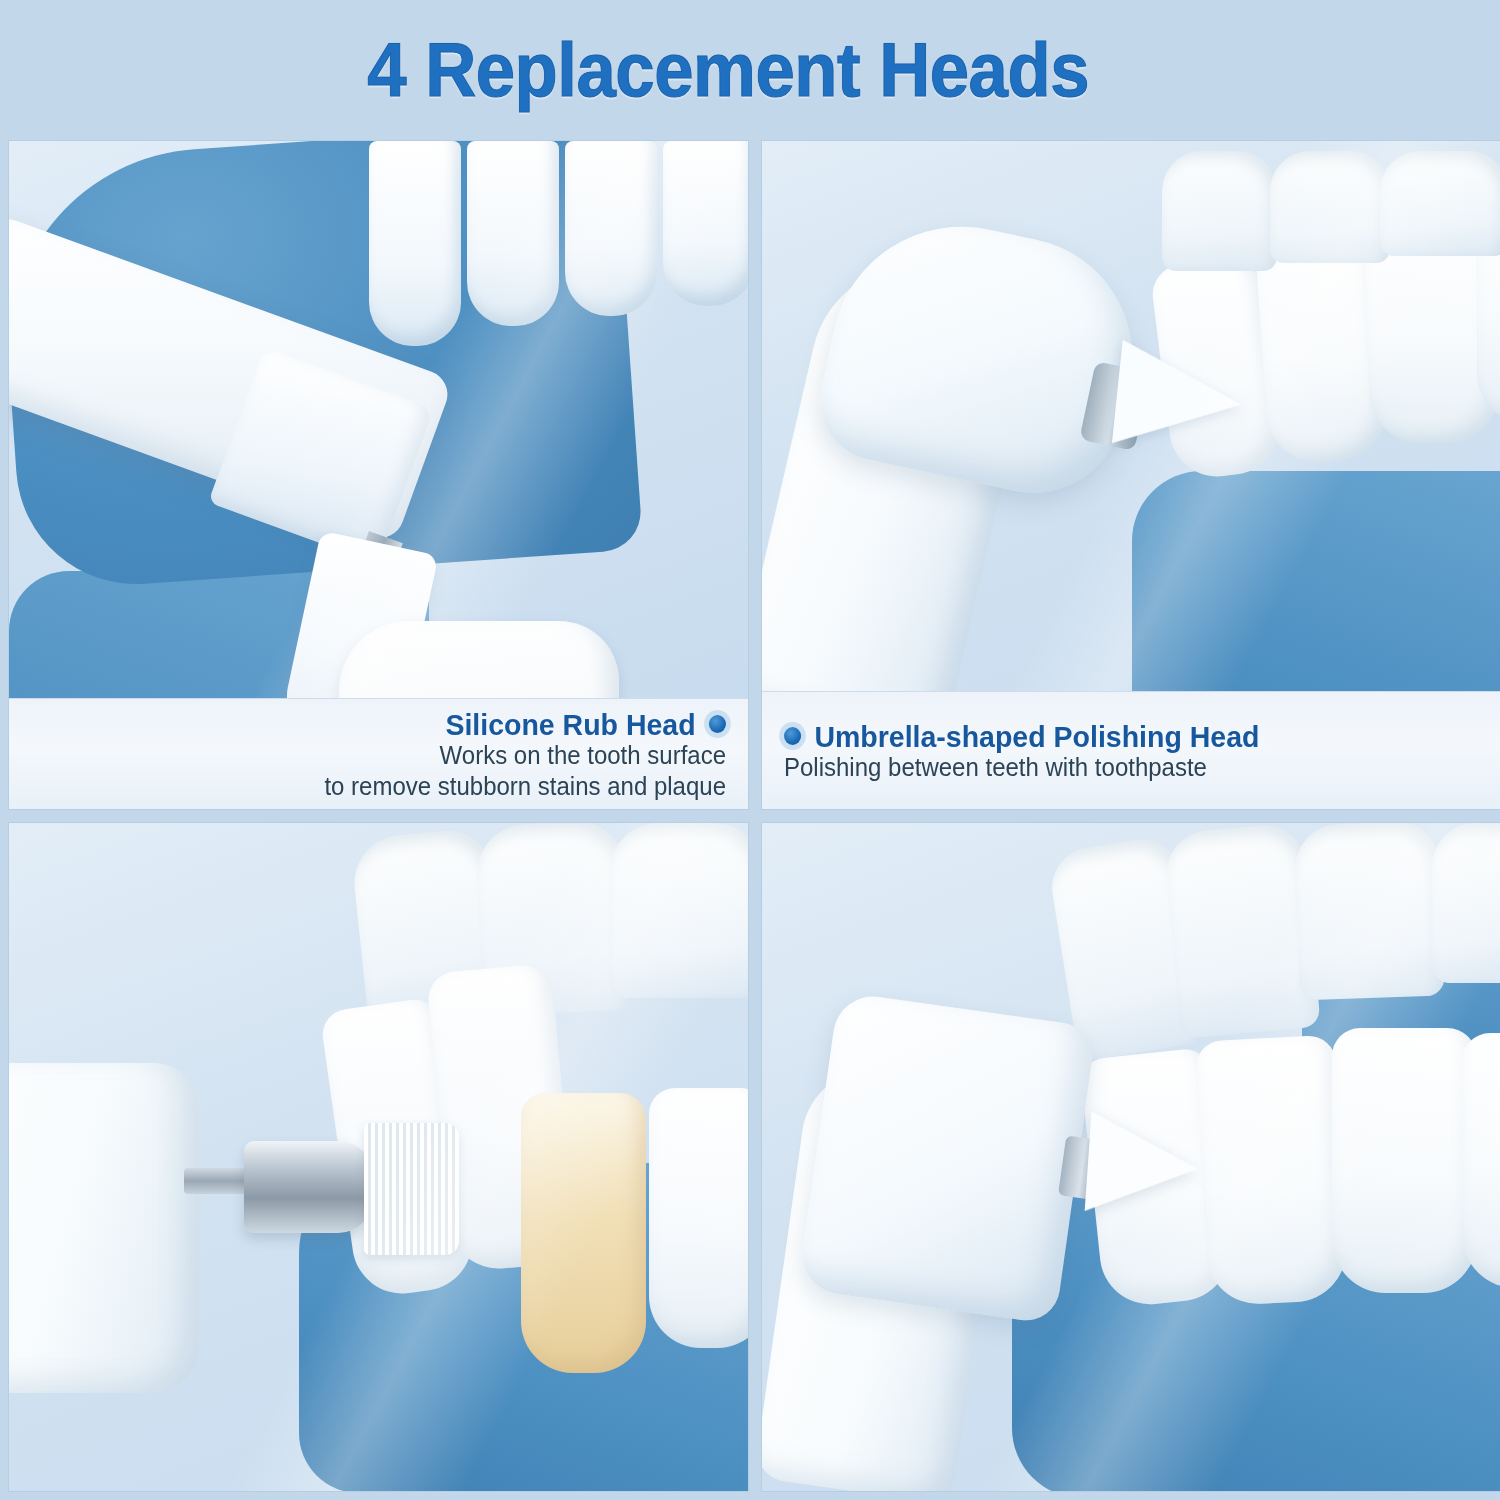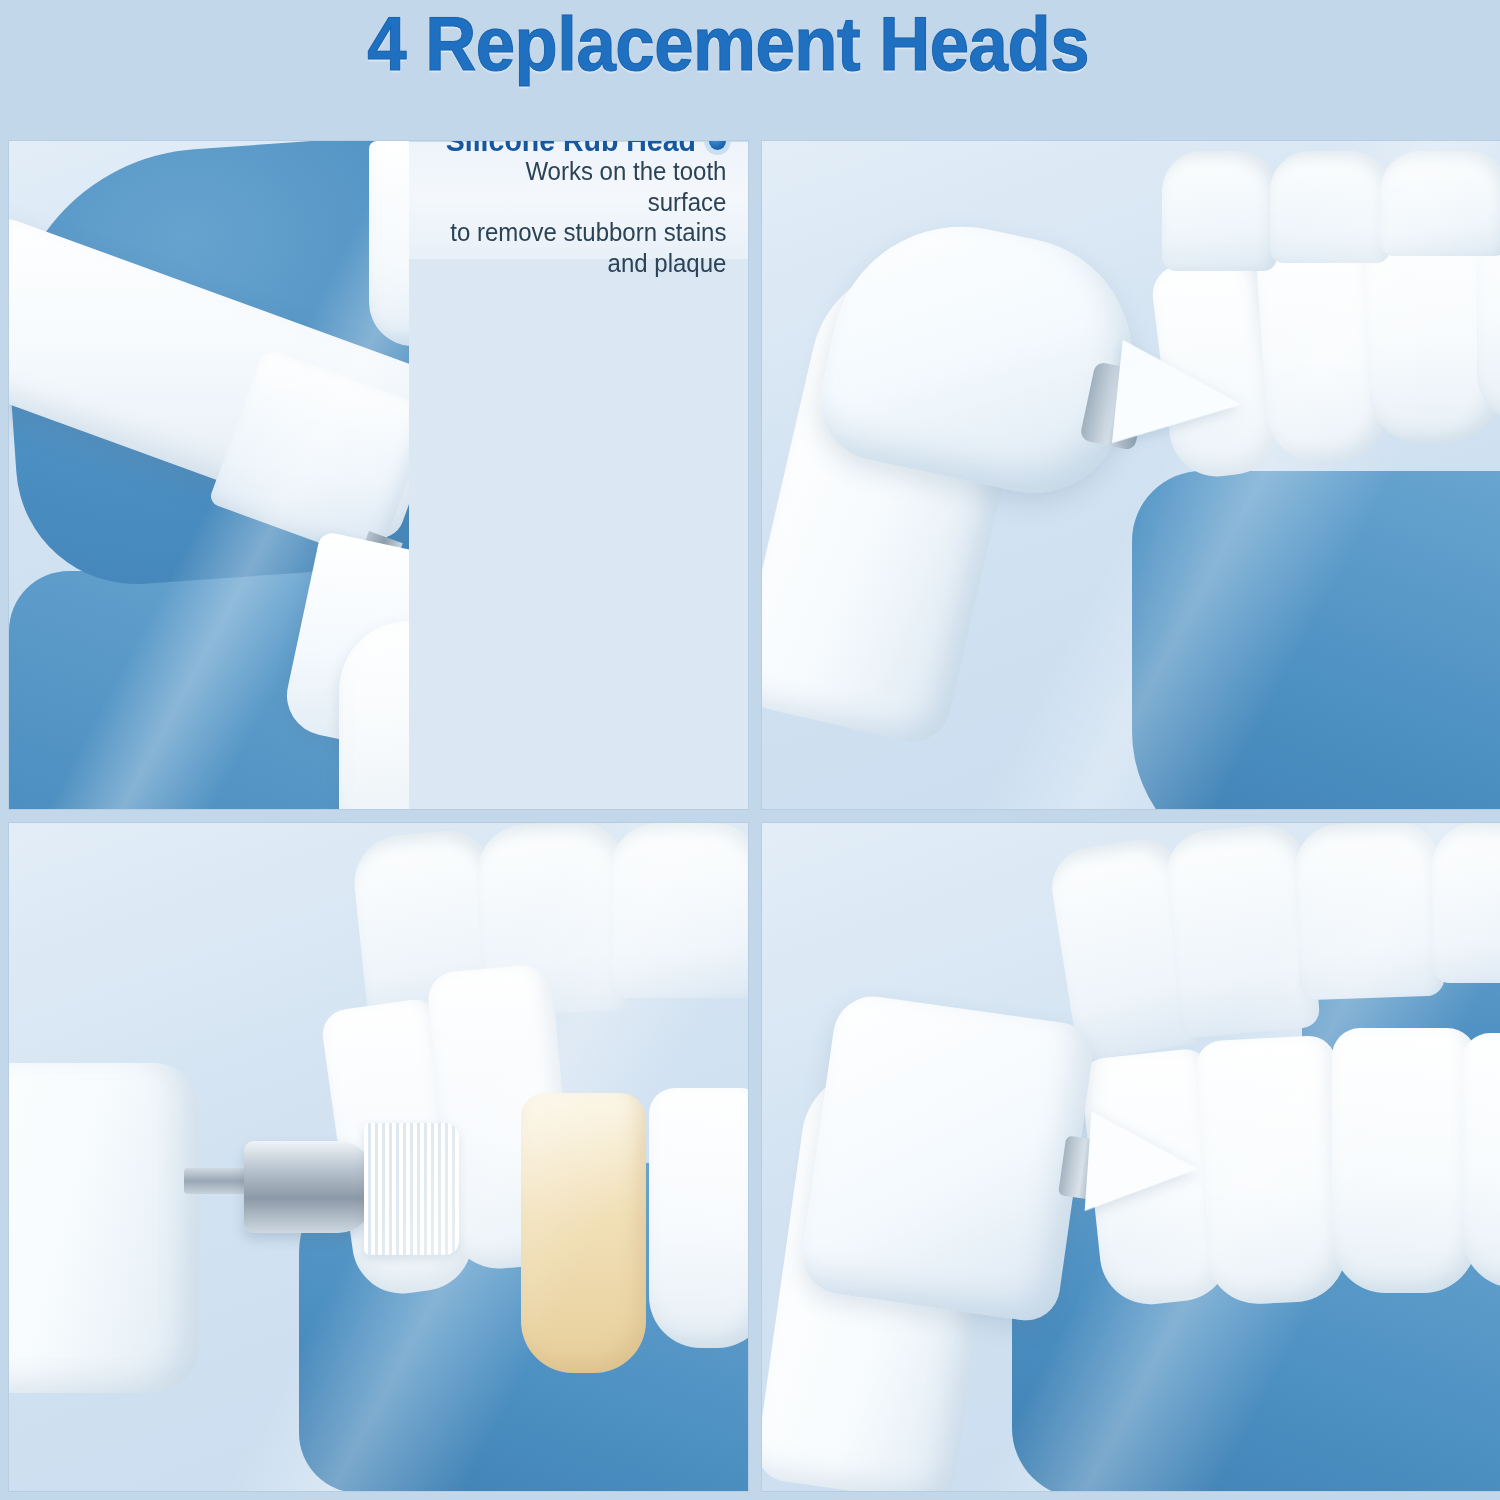--- a/index.html
+++ b/index.html
@@ -7,21 +7,21 @@
   body {
     font-family:"Liberation Sans", sans-serif;
     background:#c3d7ea;
     position:relative;
     overflow:hidden;
   }
 
   
   .title-bar{
     position:absolute; left:0; top:0; width:1456px; height:138px;
-    display:flex; align-items:flex-start; justify-content:center;
+    display:flex; align-items:center; justify-content:center;
   }
   .title-text{
     font-size:76px; font-weight:bold;
     color:#1f70c1;
     letter-spacing:-0.5px;
     transform:scaleX(0.93);
     text-shadow:0 2px 2px rgba(255,255,255,.55), 0 0 1px #15599f;
     -webkit-text-stroke:1px #1a63ad;
     white-space:nowrap;
   }
@@ -32,21 +32,21 @@
     width:1484px; height:1352px;
     display:grid;
     grid-template-columns:741px 741px;
     grid-template-rows:670px 670px;
     gap:12px;
   }
   .panel{
     position:relative; overflow:hidden;
     background:#dbe8f4;
     border:1px solid #b6cde2;
-    display:flex; 
+    display:flex; flex-direction:column;
   }
   .scene{
     position:relative; flex:1 1 auto; overflow:hidden;
     background:linear-gradient(160deg,#e2edf7 0%,#d2e2f1 45%,#c8dcef 100%);
   }
   
   .caption{
     position:relative;
     height:118px;
     background:linear-gradient(180deg,#eef3fa 0%,#f4f8fc 45%,#e8f0f8 100%);
@@ -348,20 +348,27 @@
           <i></i>
           <i></i>
           <i></i>
         </div>
       <div class="p2-handle"></div>
       <div class="p2-head"></div>
       <div class="p2-collar"></div>
       <div class="p2-cone"></div>
       <div class="sheen"></div>
     </div>
+    <div class="caption align-left">
+      <div class="cap-head">
+        <span class="bullet"></span>
+        <span>Umbrella-shaped Polishing Head</span>
+      </div>
+      <div class="cap-body">Polishing between teeth with toothpaste</div>
+    </div>
   </div>
 
   <div class="panel tall">
     <div class="scene">
       <div class="p3-gum"></div>
       <div class="p3-upper">
           <i></i>
           <i></i>
           <i></i>
         </div>

